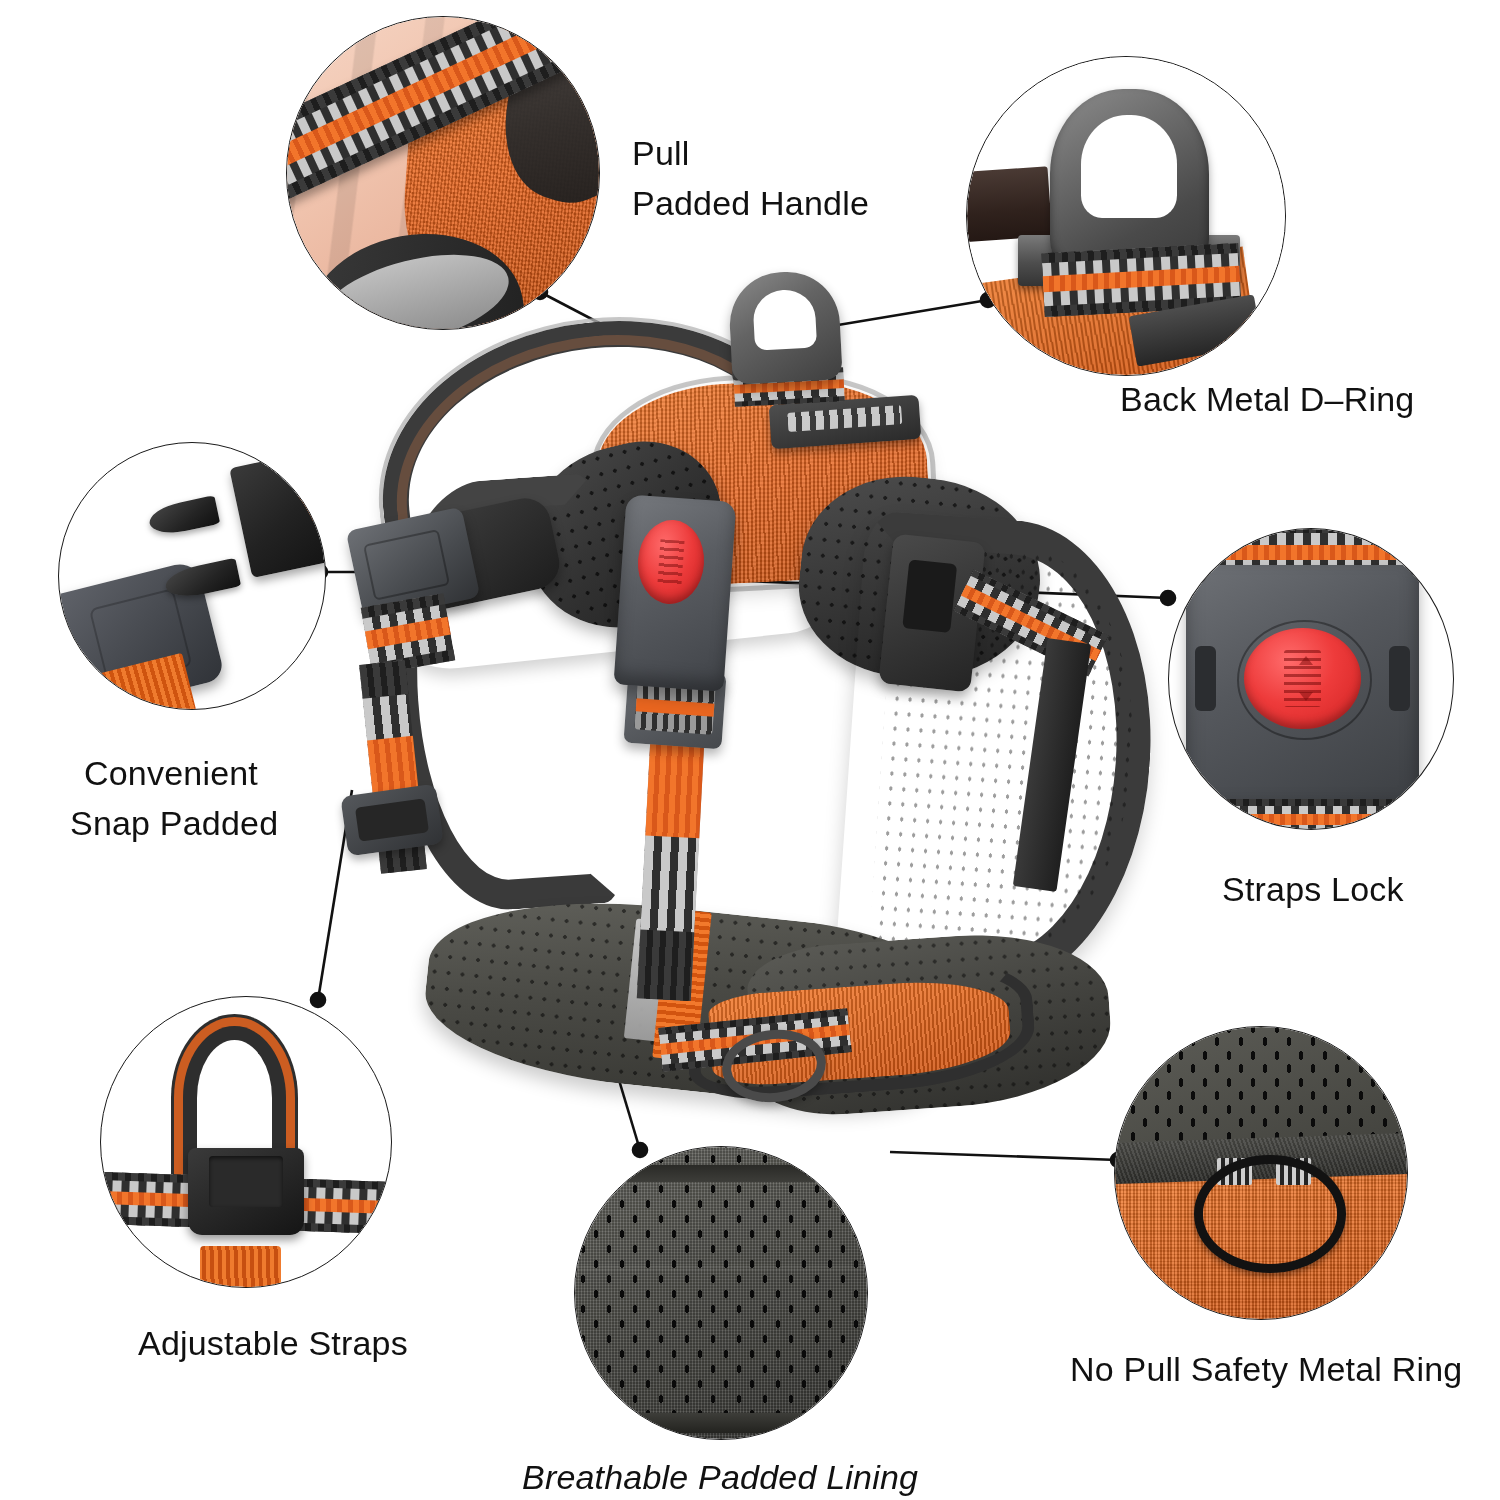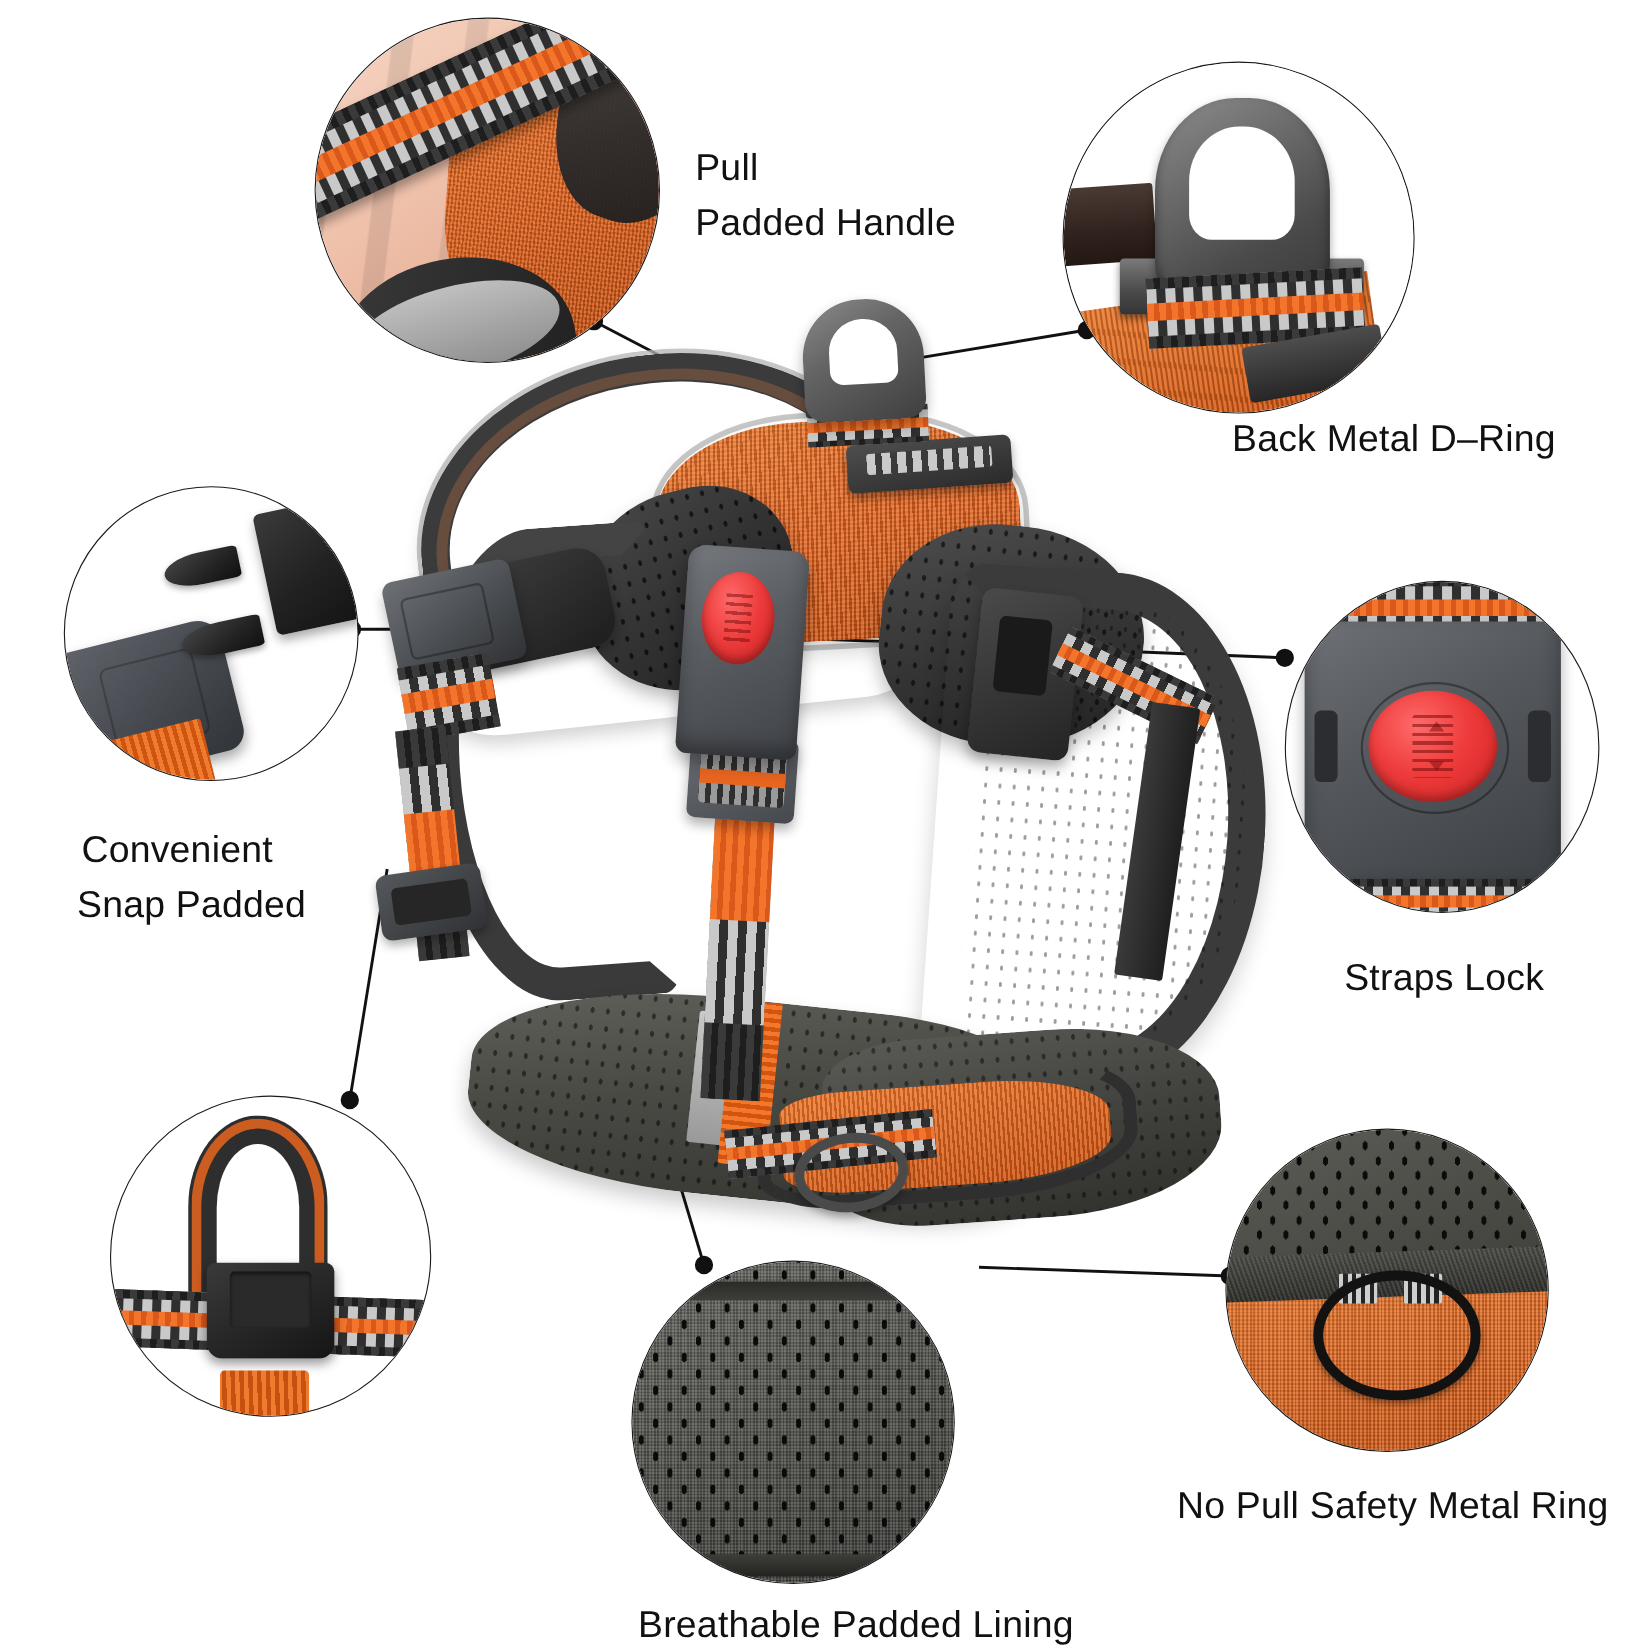--- a/index.html
+++ b/index.html
@@ -821,23 +821,24 @@
       <div class="tabB"></div>
       <div class="oring"></div>
     </div>
   </div>
 
   <div class="label" style="left:632px;top:132px;">Pull</div>
   <div class="label" style="left:1120px;top:378px;">Back Metal D–Ring</div>
 
   <div class="label" style="left:632px;top:182px;">Padded Handle</div>
 
-  <div class="label" style="left:74px;top:752px;">Convenient</div>
+  <div class="label" style="left:84px;top:752px;">Convenient</div>
   <div class="label" style="left:70px;top:802px;">Snap Padded</div>
 
   <div class="label" style="left:1222px;top:868px;">Straps Lock</div>
 
-
-  <div class="label" style="left:580px;top:1456px;">Breathable Padded Lining</div>
+  <div class="label" style="left:138px;top:1322px;">Adjustable Straps</div>
+
+  <div class="label" style="left:522px;top:1456px;font-style:italic;">Breathable Padded Lining</div>
 
   <div class="label" style="left:1070px;top:1348px;">No Pull Safety Metal Ring</div>
 
 </div>
 
 </body></html>

